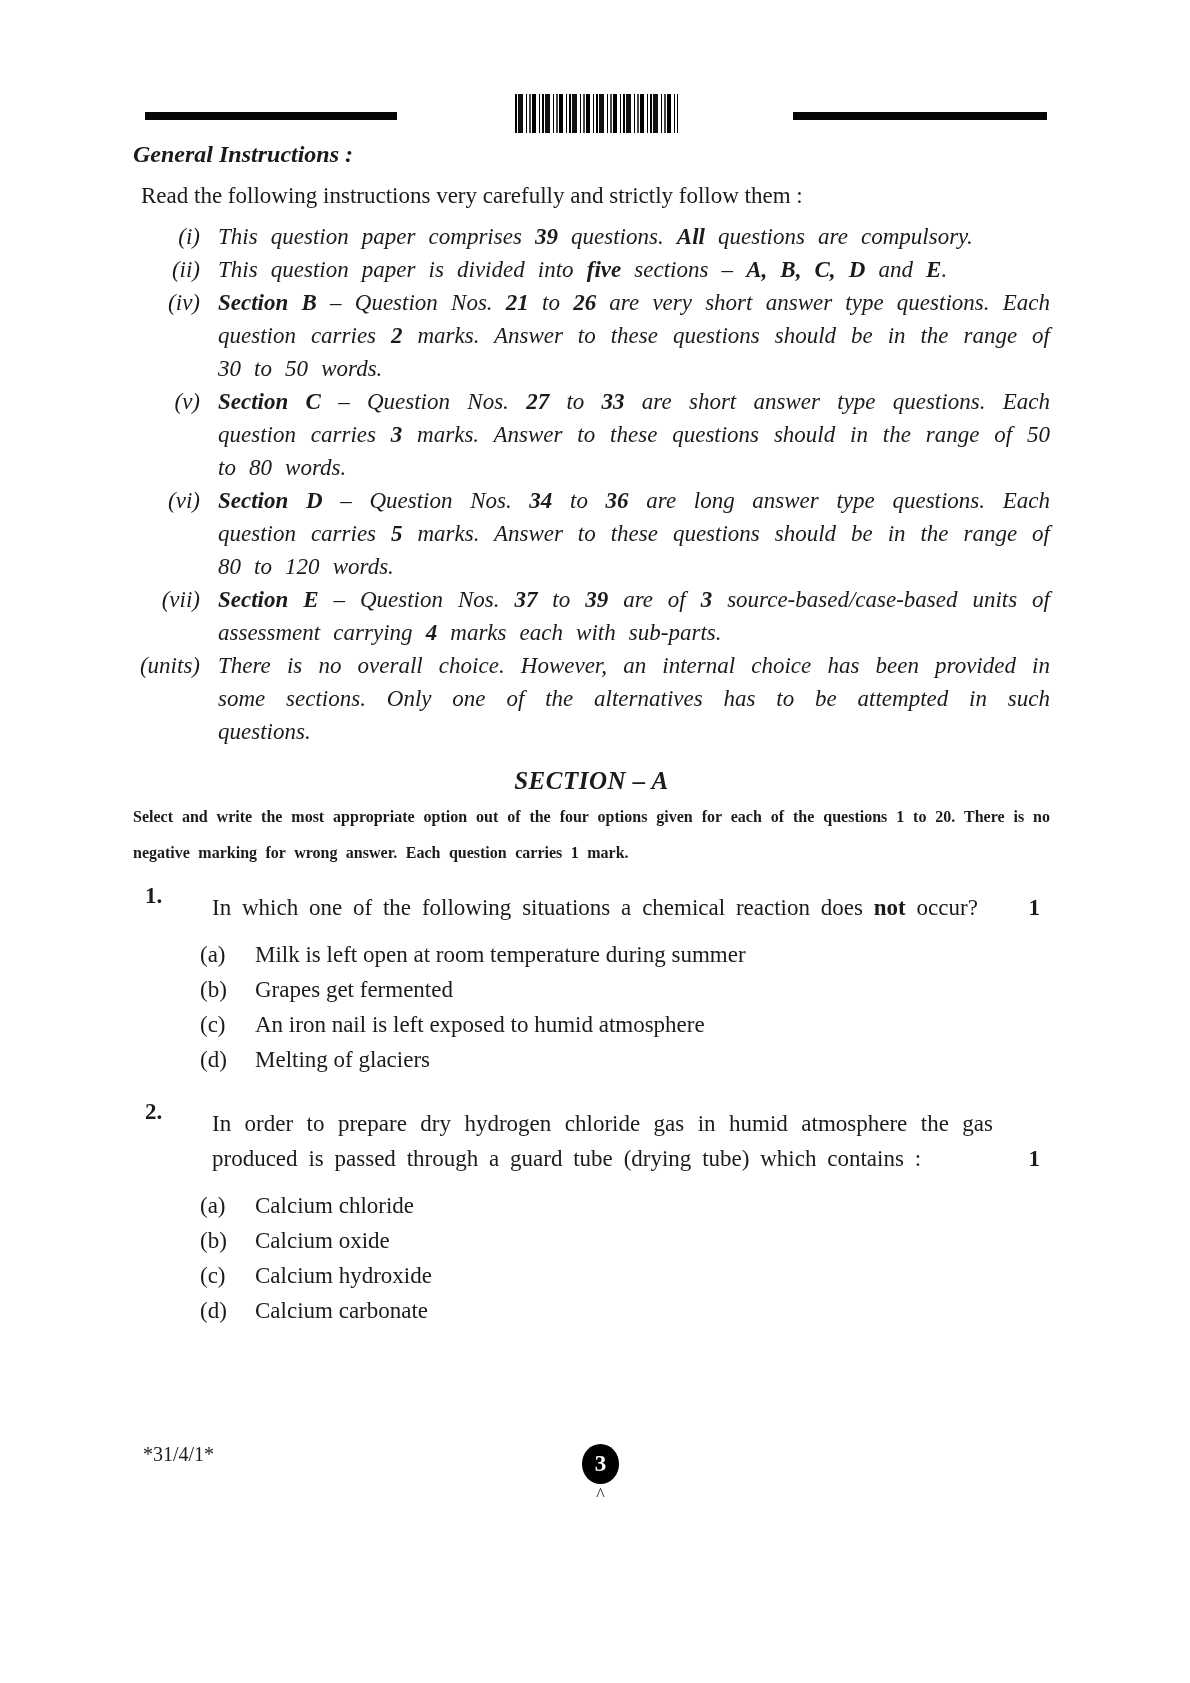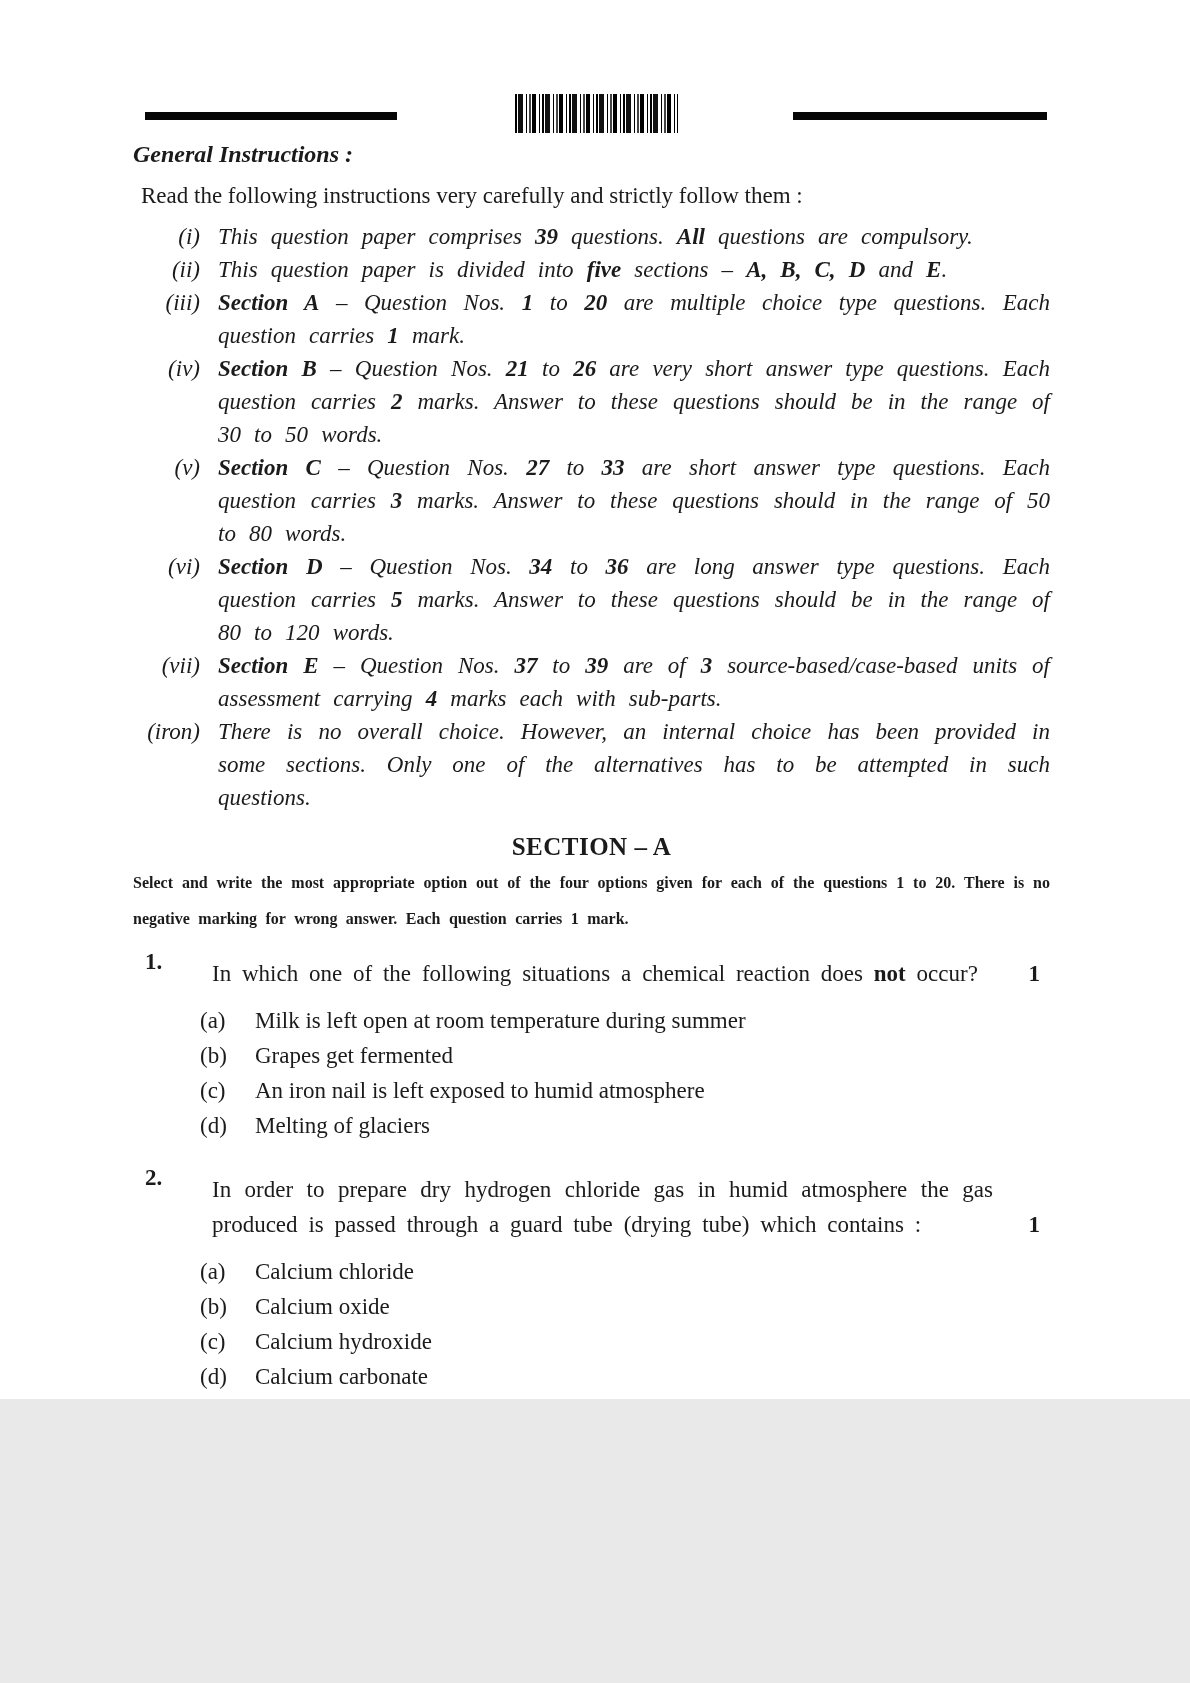--- a/index.html
+++ b/index.html
@@ -1,17 +1,17 @@
 <!DOCTYPE html>
 <html><head>
 <meta charset="utf-8">
 <style>
   html,body{margin:0;padding:0;background:#e9e9e9;}
   .page{
-    width:1190px;height:1399px;position:relative;background:#ffffff;
+    width:1190px;height:1683px;position:relative;background:#ffffff;
     font-family:"Liberation Serif","DejaVu Serif",serif;color:#1b1b1b;
     margin:0 auto;overflow:hidden;
   }
   
   .bar{position:absolute;top:112px;height:8px;background:#060606;}
   .bar-left{left:145px;width:252px;}
   .bar-right{left:793px;width:254px;}
   .barcode{
     position:absolute;left:515px;top:94px;width:163px;height:39px;
     background:repeating-linear-gradient(90deg,
@@ -22,21 +22,21 @@
       #000 17px,#000 21px,#fff 21px,#fff 24px,
       #000 24px,#000 25px,#fff 25px,#fff 27px);
   }
   .content{position:absolute;left:133px;top:138px;width:917px;}
   .gi-title{font-size:24px;font-weight:bold;font-style:italic;line-height:33px;margin:0;}
   .gi-lead{font-size:23px;line-height:33px;margin:8px;}
   .ins-item{display:flex;font-style:italic;font-size:23px;line-height:33px;}
   .ins-num{width:67px;flex:none;text-align:right;}
   .ins-text{flex:1;margin-left:18px;text-align:justify;word-spacing:0.32em;}
   .b{font-weight:bold;}
-  .section-heading{text-align:center;font-weight:bold;font-size:25px;line-height:33px;margin:16px 0 0 0;letter-spacing:0.5px;}
+  .section-heading{text-align:center;font-weight:bold;font-size:25px;line-height:33px;margin:16px 0 0 0;letter-spacing:0.5px;font-style:italic;}
   .section-note{font-weight:bold;font-size:16px;line-height:36px;text-align:justify;word-spacing:0.28em;margin:2px 0 0 0;}
   .question{display:flex;font-size:23px;line-height:35px;}
   .q-gap-sm{margin-top:7px;}
   .q-gap-lg{margin-top:17px;}
   .q-num{width:67px;flex:none;font-weight:bold;padding-left:12px;box-sizing:border-box;}
   .q-body{flex:1;}
   .q-text-wrap{position:relative;}
   .q-text{text-align:justify;word-spacing:0.22em;padding-right:45px;margin:12px;}
   .q-marks{position:absolute;right:10px;bottom:0;font-weight:bold;}
   .q-options{margin-top:3px;}
@@ -68,41 +68,37 @@
     <div>
       <div class="ins-item">
         <span class="ins-num">(i)</span>
         <span class="ins-text"><span>This question paper comprises </span><span class="b">39</span><span> questions. </span><span class="b">All</span><span> questions are compulsory.</span></span>
       </div>
       <div class="ins-item">
         <span class="ins-num">(ii)</span>
         <span class="ins-text"><span>This question paper is divided into </span><span class="b">five</span><span> sections – </span><span class="b">A, B, C, D</span><span> and </span><span class="b">E</span><span>.</span></span>
       </div>
       <div class="ins-item">
-        <span class="ins-num">(iii)</span>
-        <span class="ins-text"><span class="b">Section A</span><span> – Question Nos. </span><span class="b">1</span><span> to </span><span class="b">20</span><span> are multiple choice type questions. Each question carries </span><span class="b">1</span><span> mark.</span></span>
-      </div>
-      <div class="ins-item">
         <span class="ins-num">(iv)</span>
         <span class="ins-text"><span class="b">Section B</span><span> – Question Nos. </span><span class="b">21</span><span> to </span><span class="b">26</span><span> are very short answer type questions. Each question carries </span><span class="b">2</span><span> marks. Answer to these questions should be in the range of 30 to 50 words.</span></span>
       </div>
       <div class="ins-item">
         <span class="ins-num">(v)</span>
         <span class="ins-text"><span class="b">Section C</span><span> – Question Nos. </span><span class="b">27</span><span> to </span><span class="b">33</span><span> are short answer type questions. Each question carries </span><span class="b">3</span><span> marks. Answer to these questions should in the range of 50 to 80 words.</span></span>
       </div>
       <div class="ins-item">
         <span class="ins-num">(vi)</span>
         <span class="ins-text"><span class="b">Section D</span><span> – Question Nos. </span><span class="b">34</span><span> to </span><span class="b">36</span><span> are long answer type questions. Each question carries </span><span class="b">5</span><span> marks. Answer to these questions should be in the range of 80 to 120 words.</span></span>
       </div>
       <div class="ins-item">
         <span class="ins-num">(vii)</span>
         <span class="ins-text"><span class="b">Section E</span><span> – Question Nos. </span><span class="b">37</span><span> to </span><span class="b">39</span><span> are of </span><span class="b">3</span><span> source-based/case-based units of assessment carrying </span><span class="b">4</span><span> marks each with sub-parts.</span></span>
       </div>
       <div class="ins-item">
-        <span class="ins-num">(iron)</span>
+        <span class="ins-num">(units)</span>
         <span class="ins-text"><span>There is no overall choice. However, an internal choice has been provided in some sections. Only one of the alternatives has to be attempted in such questions.</span></span>
       </div>
     </div>
 
     <p class="section-heading">SECTION – A</p>
     <p class="section-note">Select and write the most appropriate option out of the four options given for each of the questions 1 to 20. There is no negative marking for wrong answer. Each question carries 1 mark.</p>
 
     <div class="question q-gap-sm">
       <span class="q-num">1.</span>
       <div class="q-body">

